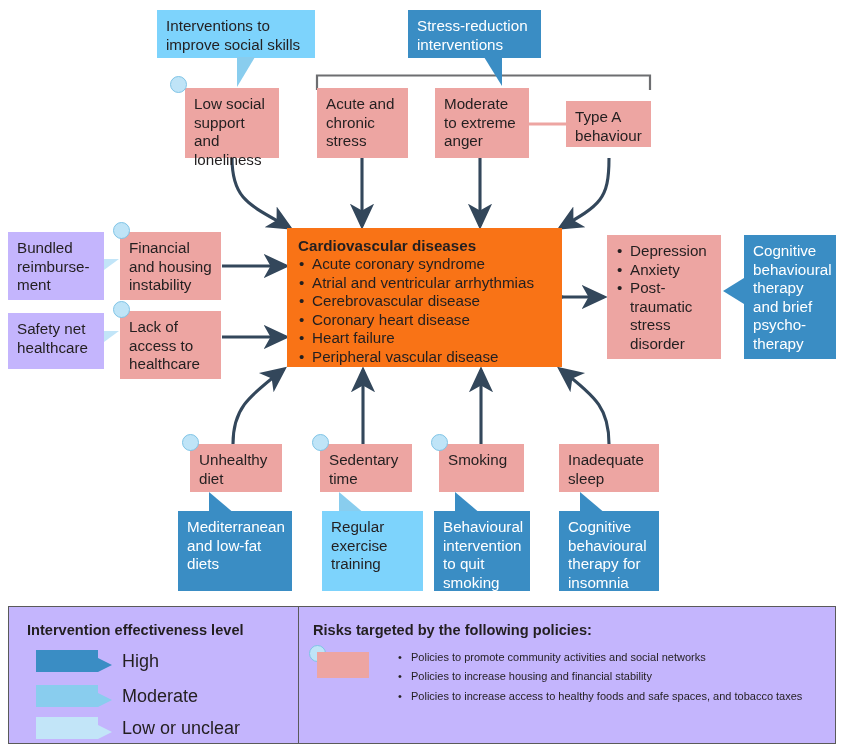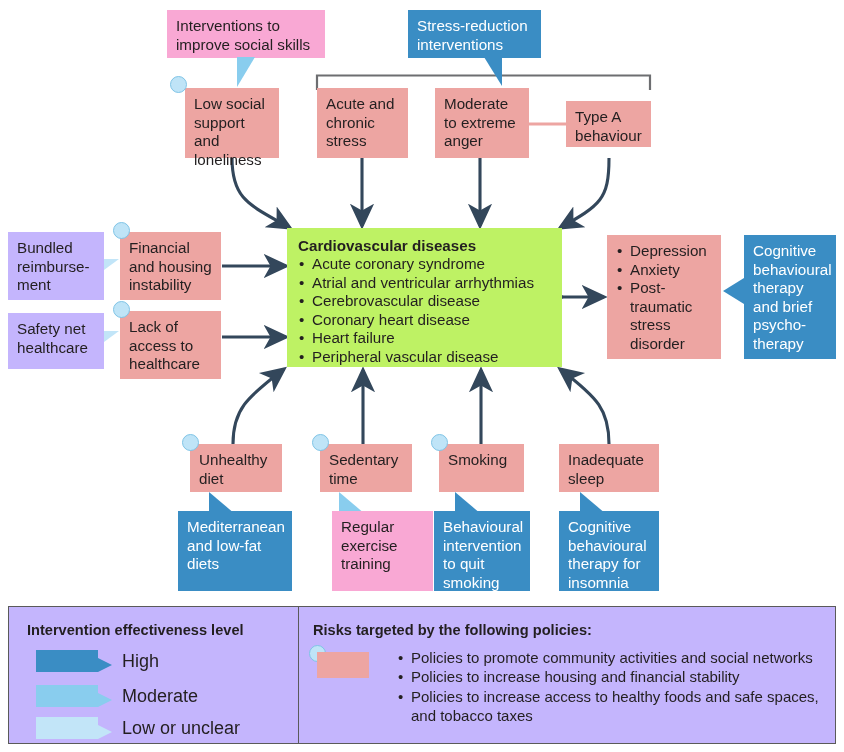--- a/index.html
+++ b/index.html
@@ -4,24 +4,24 @@
 <style>
   html,body{margin:0;padding:0;background:#ffffff;}
   body{width:844px;height:752px;position:relative;
        font-family:"Liberation Sans","DejaVu Sans",sans-serif;
        color:#231f20;-webkit-font-smoothing:antialiased;}
   #stage{position:absolute;left:0;top:0;width:844px;height:752px;overflow:hidden;}
   svg.wires{position:absolute;left:0;top:0;width:844px;height:752px;pointer-events:none;}
 
   .box{position:absolute;box-sizing:border-box;}
   .risk{background:#eda5a2;color:#231f20;}
-  .cvd{background:#bef264;color:#231f20;}
+  .cvd{background:#f97316;color:#231f20;}
   .iv{color:#ffffff;}
   .iv.high{background:#3a8dc4;}
-  .iv.mod{background:#f9a8d4;color:#231f20;margin-left:10px;}
+  .iv.mod{background:#7dd3fc;color:#231f20;}
   .iv.low{background:#c4b5fd;color:#231f20;}
 
   .txt{position:absolute;left:0;top:0;width:100%;height:100%;box-sizing:border-box;}
   .pad{padding:7px 8px 6px 9px;}
   .f15{font-size:15.2px;line-height:18.6px;}
   .f15b{font-size:15.2px;line-height:19px;font-weight:bold;}
 
   
   .tail{position:absolute;width:0;height:0;}
 
@@ -34,21 +34,21 @@
 
   
   #legend{position:absolute;left:8px;top:606px;width:828px;height:138px;
           border:1.3px solid #5a5a5a;background:#c4b5fd;box-sizing:border-box;}
   #legdiv{position:absolute;left:289px;top:0;width:1.3px;height:136px;background:#5a5a5a;}
   .legttl{font-size:14.6px;font-weight:bold;line-height:17px;}
   .swatch{position:absolute;width:62px;height:22px;}
   .swtail{position:absolute;width:0;height:0;
           border-top:7px solid transparent;border-bottom:7px solid transparent;}
   .legtxt{position:absolute;font-size:18px;line-height:18px;}
-  .polrow{font-size:15px;line-height:19.4px;}
+  .polrow{font-size:11px;line-height:19.4px;}
 </style>
 </head>
 <body>
 
 <div id="stage">
 
   <svg class="wires" viewBox="0 0 844 752">
     <defs>
       <marker id="ah" markerWidth="9" markerHeight="9" refX="7.2" refY="4.5" orient="auto">
         <path d="M0,0.6 L8.4,4.5 L0,8.4 L2.2,4.5 Z" fill="#33475b"></path>

